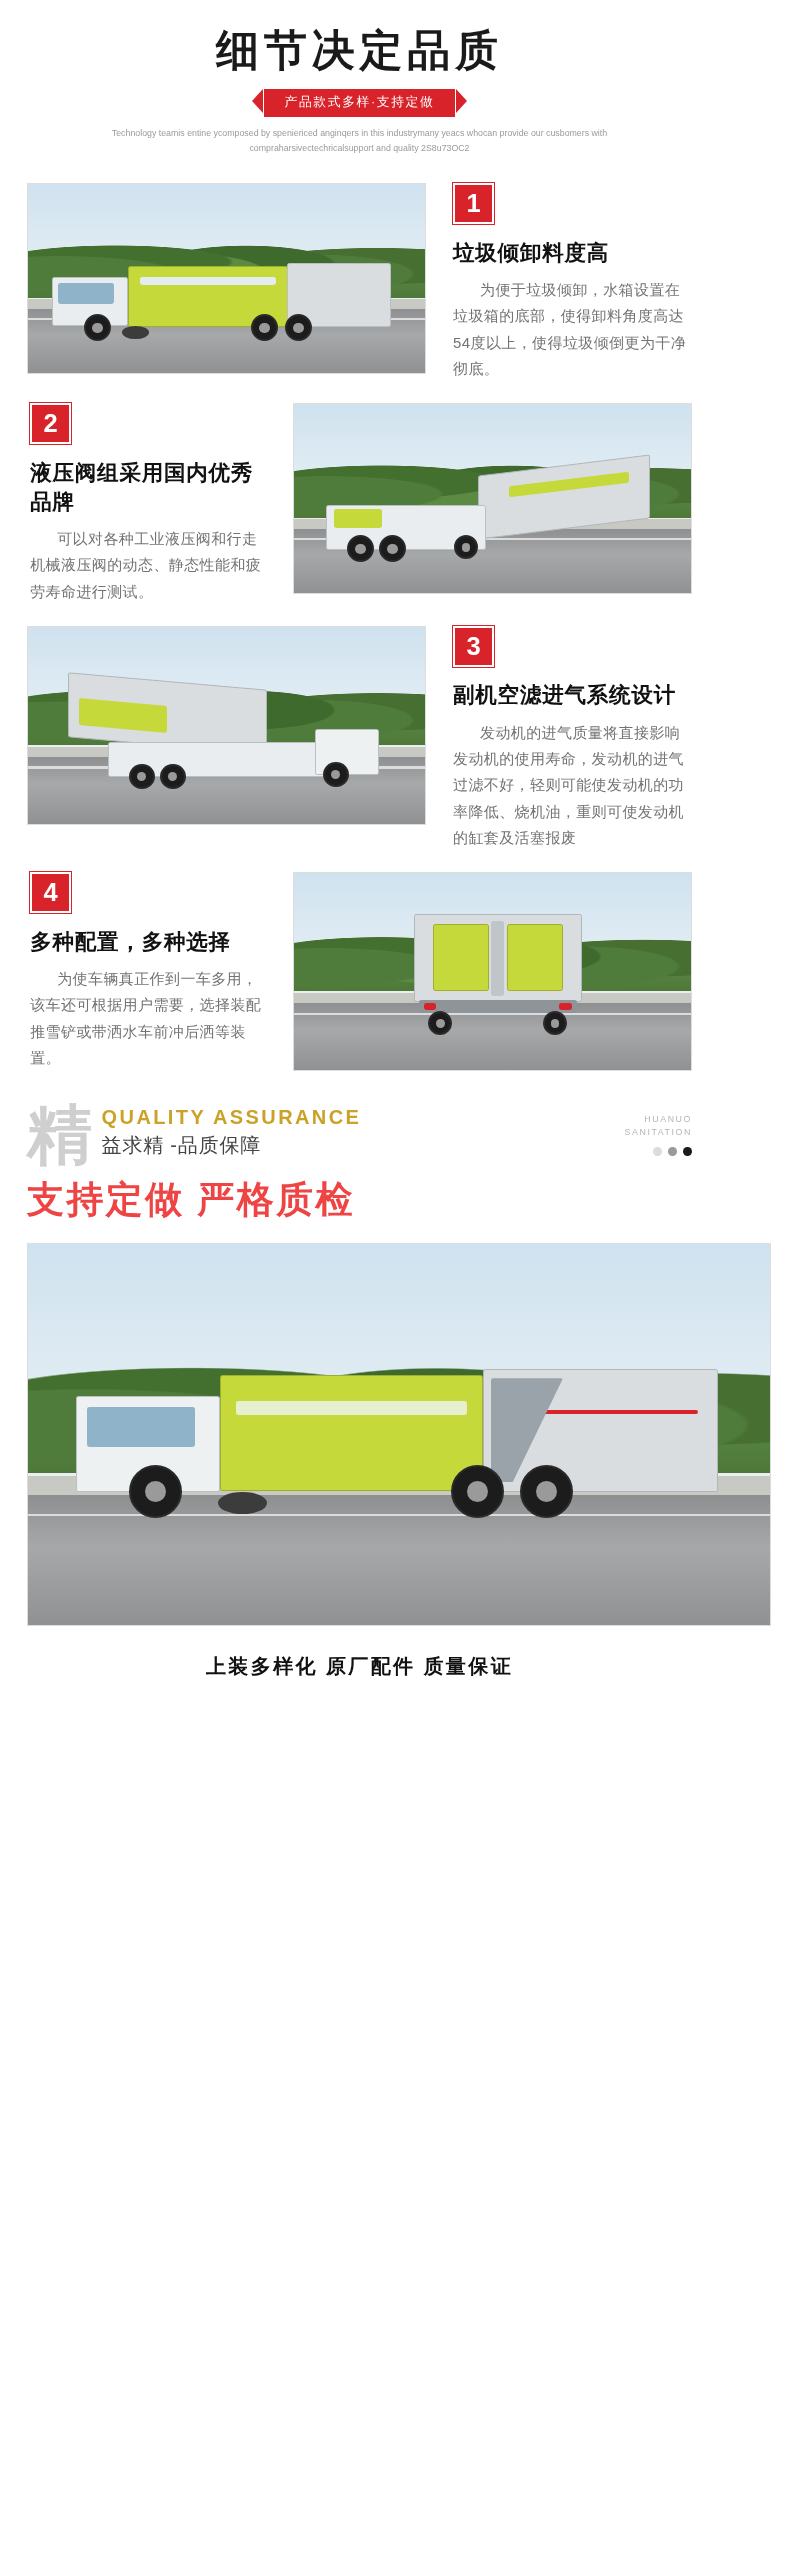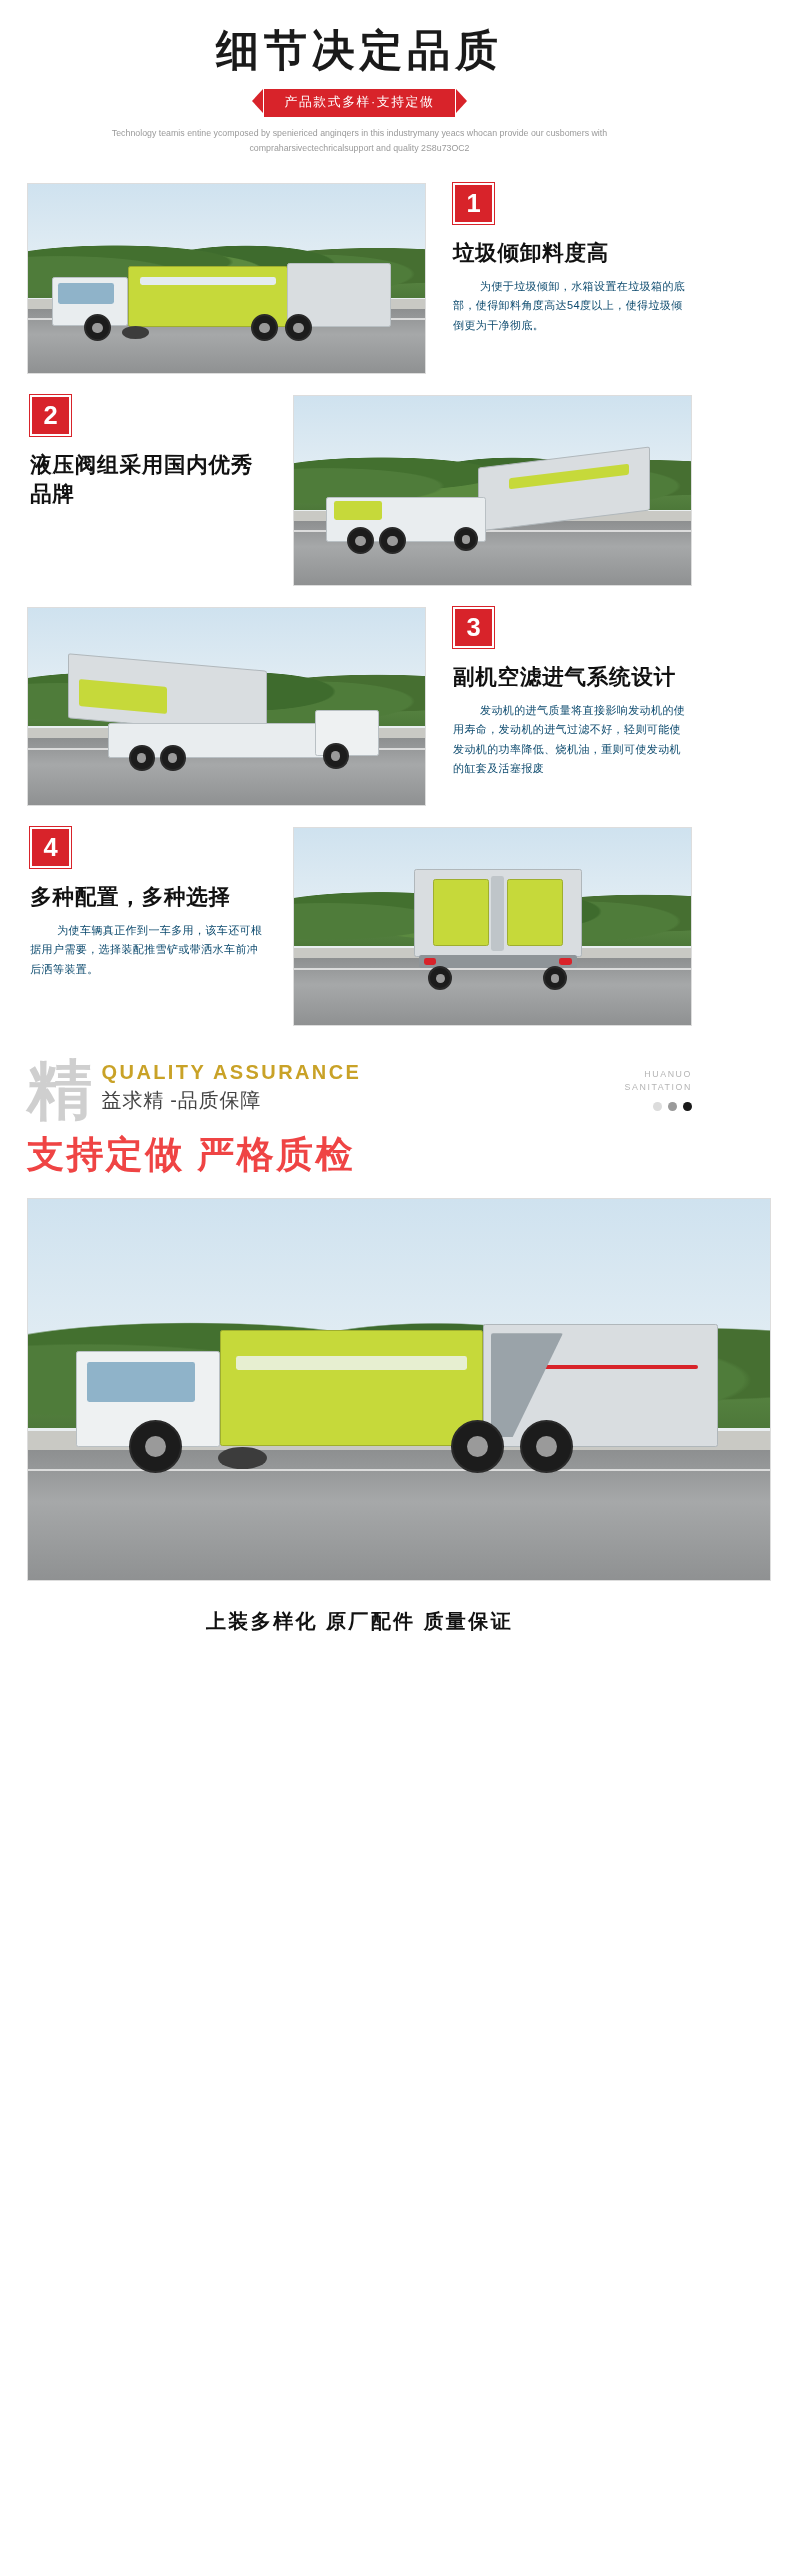--- a/index.html
+++ b/index.html
@@ -89,23 +89,23 @@
   }
   .feat-title {
     font-size: 21.5px;
     font-weight: bold;
     color: #111;
     line-height: 1.35;
     margin-bottom: 9.6px;
     letter-spacing: 0.8px;
   }
   .feat-body {
-    font-size: 11px;
+    font-size: 15px;
     line-height: 1.75;
-    color: #0c4a6e;
+    color: #737373;
     text-indent: 27px;
     letter-spacing: 0.4px;
   }
 
   
   .quality {
     margin: 34px 27px 0;
     display: flex;
     align-items: flex-end;
     position: relative;
@@ -261,20 +261,21 @@
         <div class="tk-body" style="left:0; top:53px; width:160px; height:45px; background:#e9edef; border:0.8px solid #b9c0c4;"></div>
         <div class="tk-body" style="left:8px; top:57px; width:48px; height:19px; background:#c6d93a;"></div>
         <div class="wheel" style="left:21px; top:83px; width:27px; height:27px;"></div>
         <div class="wheel" style="left:53px; top:83px; width:27px; height:27px;"></div>
         <div class="wheel" style="left:128px; top:83px; width:24px; height:24px;"></div>
       </div>
     </div>
     <div class="text-col">
       <div class="badge">2</div>
       <div class="feat-title">液压阀组采用国内优秀品牌</div>
+      <div class="feat-body">可以对各种工业液压阀和行走机械液压阀的动态、静态性能和疲劳寿命进行测试。</div>
     </div>
   </div>
 
   <div class="feature">
     <div class="photo tall">
       <div class="sky"></div>
       <div class="trees"></div>
       <div class="curb"></div>
       <div class="road"></div>
       <div class="truck" style="left:24px; top:46px; width:343px; height:120px;">

